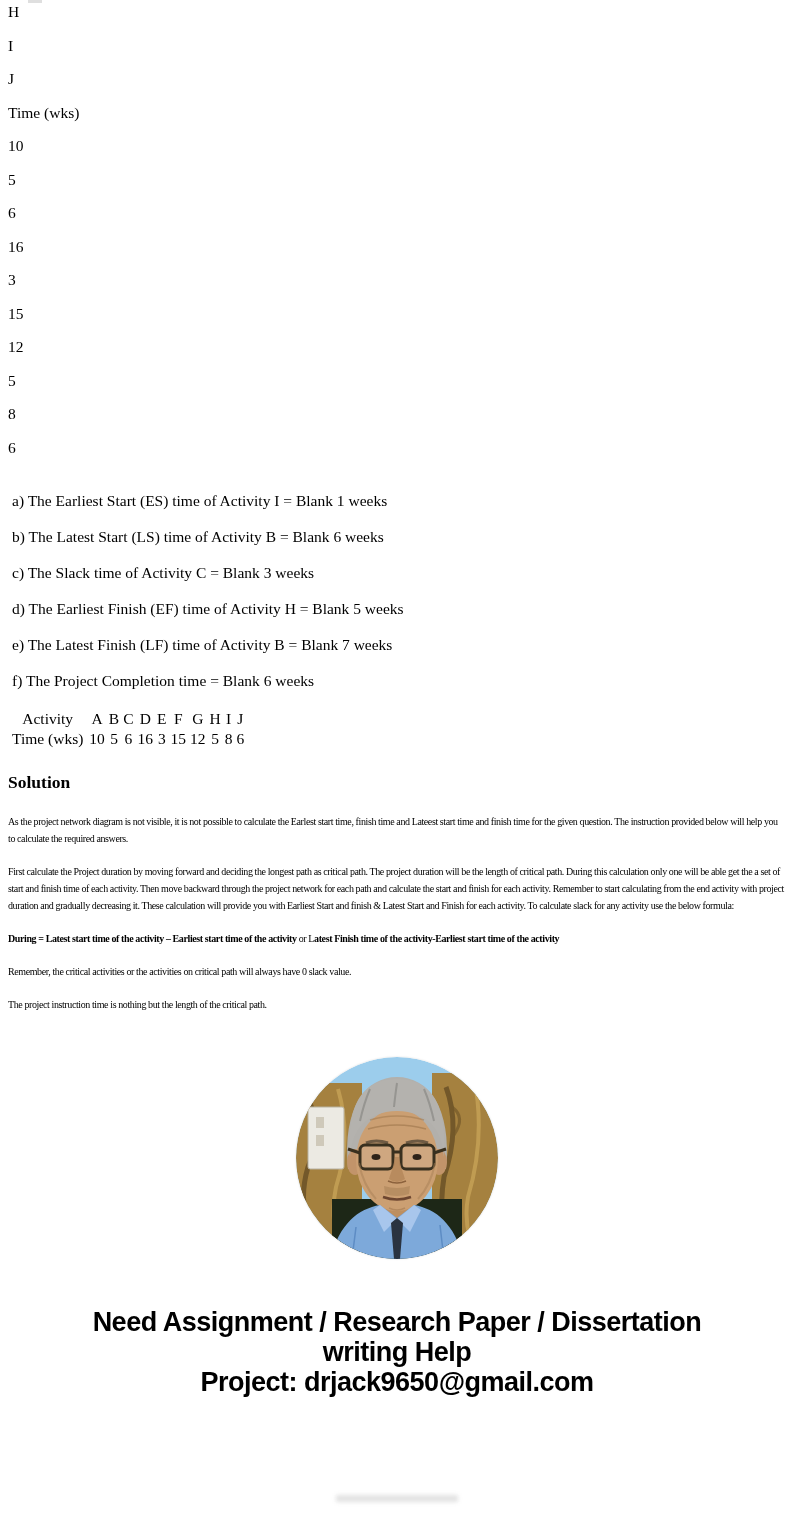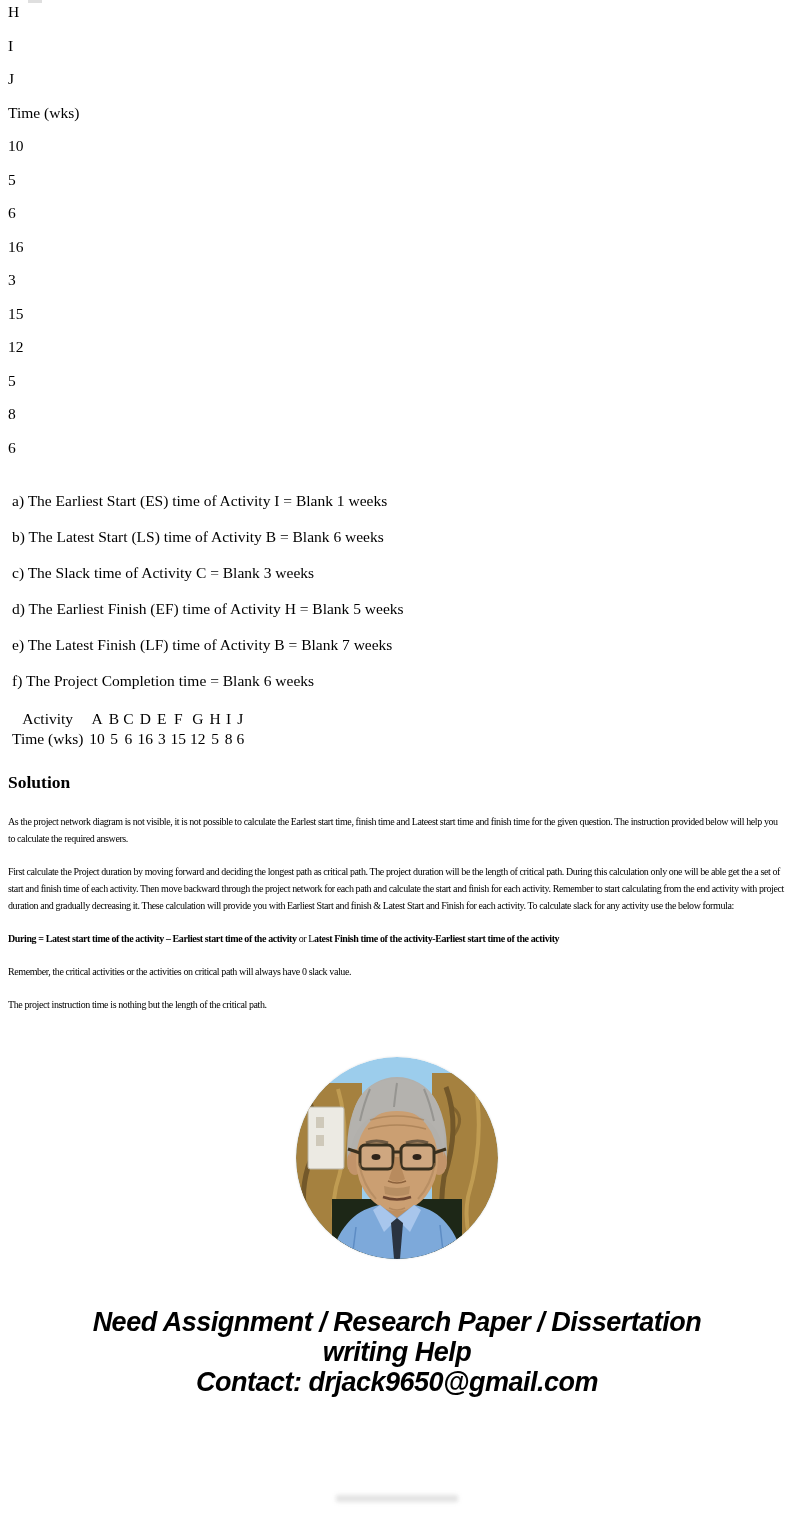--- a/index.html
+++ b/index.html
@@ -63,21 +63,20 @@
     box-shadow: 0 0 2px rgba(0,0,0,0.15);
   }
   .footer {
     margin-top: 48px;
     text-align: center;
     font-family: "Liberation Sans", sans-serif;
     font-weight: 700;
     font-size: 27px;
     line-height: 30px;
     letter-spacing: -0.5px;
-    font-style: italic;
   }
   .artifact-top {
     position: absolute;
     top: 0; left: 28px;
     width: 14px; height: 3px;
     background: #c9c9c9;
     opacity: 0.6;
   }
   .artifact-bottom {
     position: absolute;
@@ -219,17 +218,17 @@
           <path d="M60,170 Q58,186 56,202" stroke="#5d8cc4" fill="none" stroke-width="1.5"></path>
           <path d="M144,168 Q146,186 148,202" stroke="#5d8cc4" fill="none" stroke-width="1.5"></path>
         </g>
       </svg>
     </div>
   </div>
 
   <div class="footer">
     <div>Need Assignment / Research Paper / Dissertation</div>
     <div>writing Help</div>
-    <div>Contact: drjack9650@gmail.com</div>
+    <div>Project: drjack9650@gmail.com</div>
   </div>
 
   <div class="artifact-bottom"></div>
 </div>
 
 </body></html>

